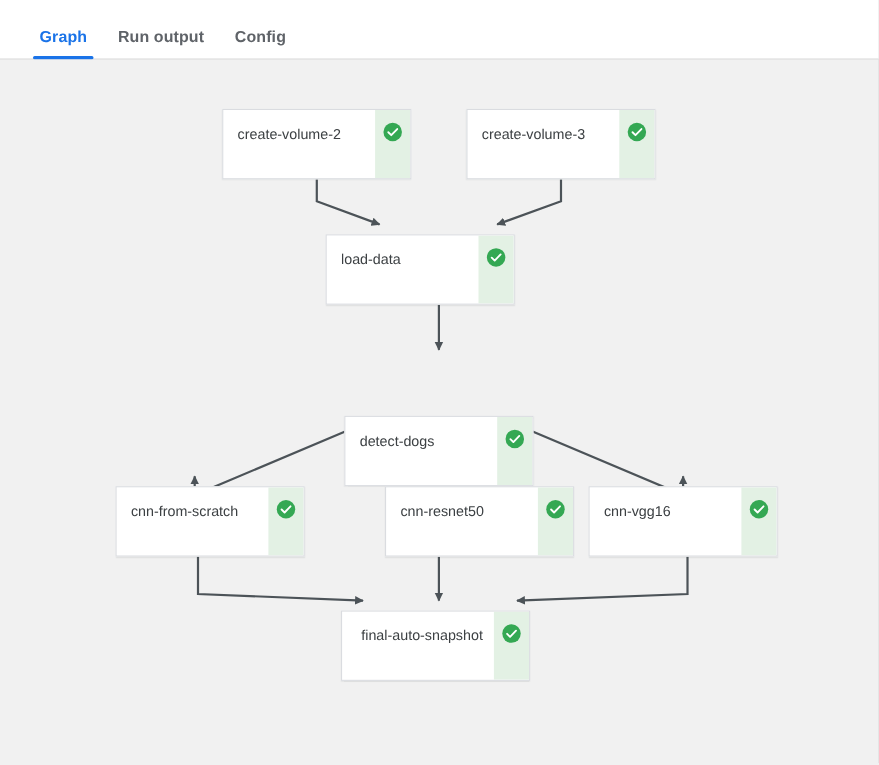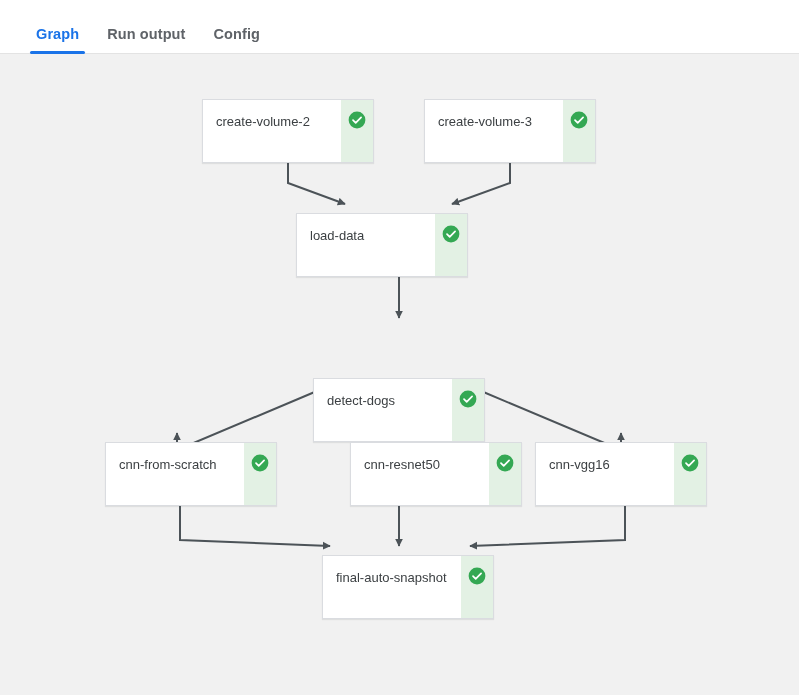--- a/index.html
+++ b/index.html
@@ -198,21 +198,21 @@
             </svg></div>
         </div>
         <div class="node" style="left: 535px; top: 388px; width: 172px; height: 64px; text-decoration: underline;">
           <div class="node-status-strip" style="background: rgb(227, 241, 228);"></div>
           <div class="node-label">cnn-vgg16</div>
           <div class="node-status-icon"><svg viewBox="0 0 18 18" width="18" height="18" xmlns="http://www.w3.org/2000/svg">
               <circle cx="9" cy="9" r="8.4" fill="#34a853"></circle>
               <path d="M5 9.2 L7.7 11.9 L13.1 6.3" fill="none" stroke="#ffffff" stroke-width="1.7" stroke-linecap="round" stroke-linejoin="round"></path>
             </svg></div>
         </div>
-        <div class="node" style="left: 322px; top: 501px; width: 172px; height: 64px;">
+        <div class="node" style="left: 310px; top: 501px; width: 172px; height: 64px; text-align: right;">
           <div class="node-status-strip" style="background: rgb(227, 241, 228);"></div>
           <div class="node-label">final-auto-snapshot</div>
           <div class="node-status-icon"><svg viewBox="0 0 18 18" width="18" height="18" xmlns="http://www.w3.org/2000/svg">
               <circle cx="9" cy="9" r="8.4" fill="#34a853"></circle>
               <path d="M5 9.2 L7.7 11.9 L13.1 6.3" fill="none" stroke="#ffffff" stroke-width="1.7" stroke-linecap="round" stroke-linejoin="round"></path>
             </svg></div>
         </div>
       </div>
   </div>
 

